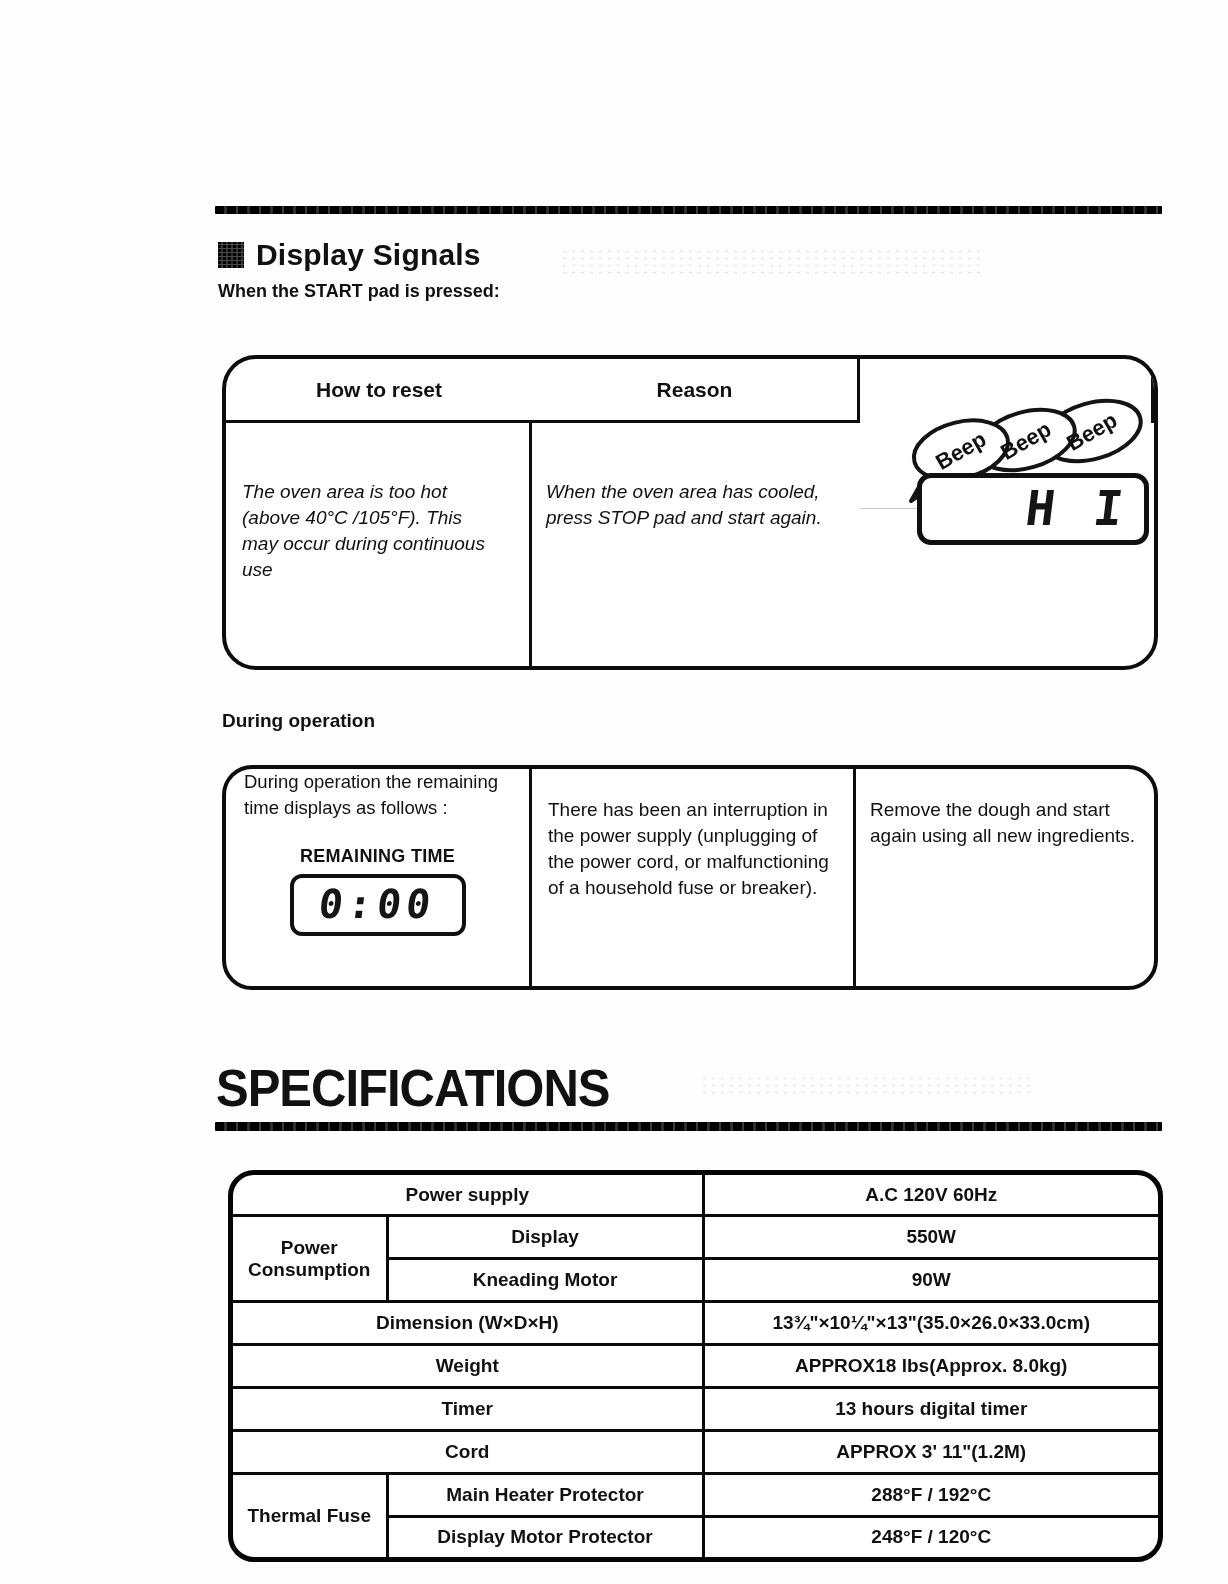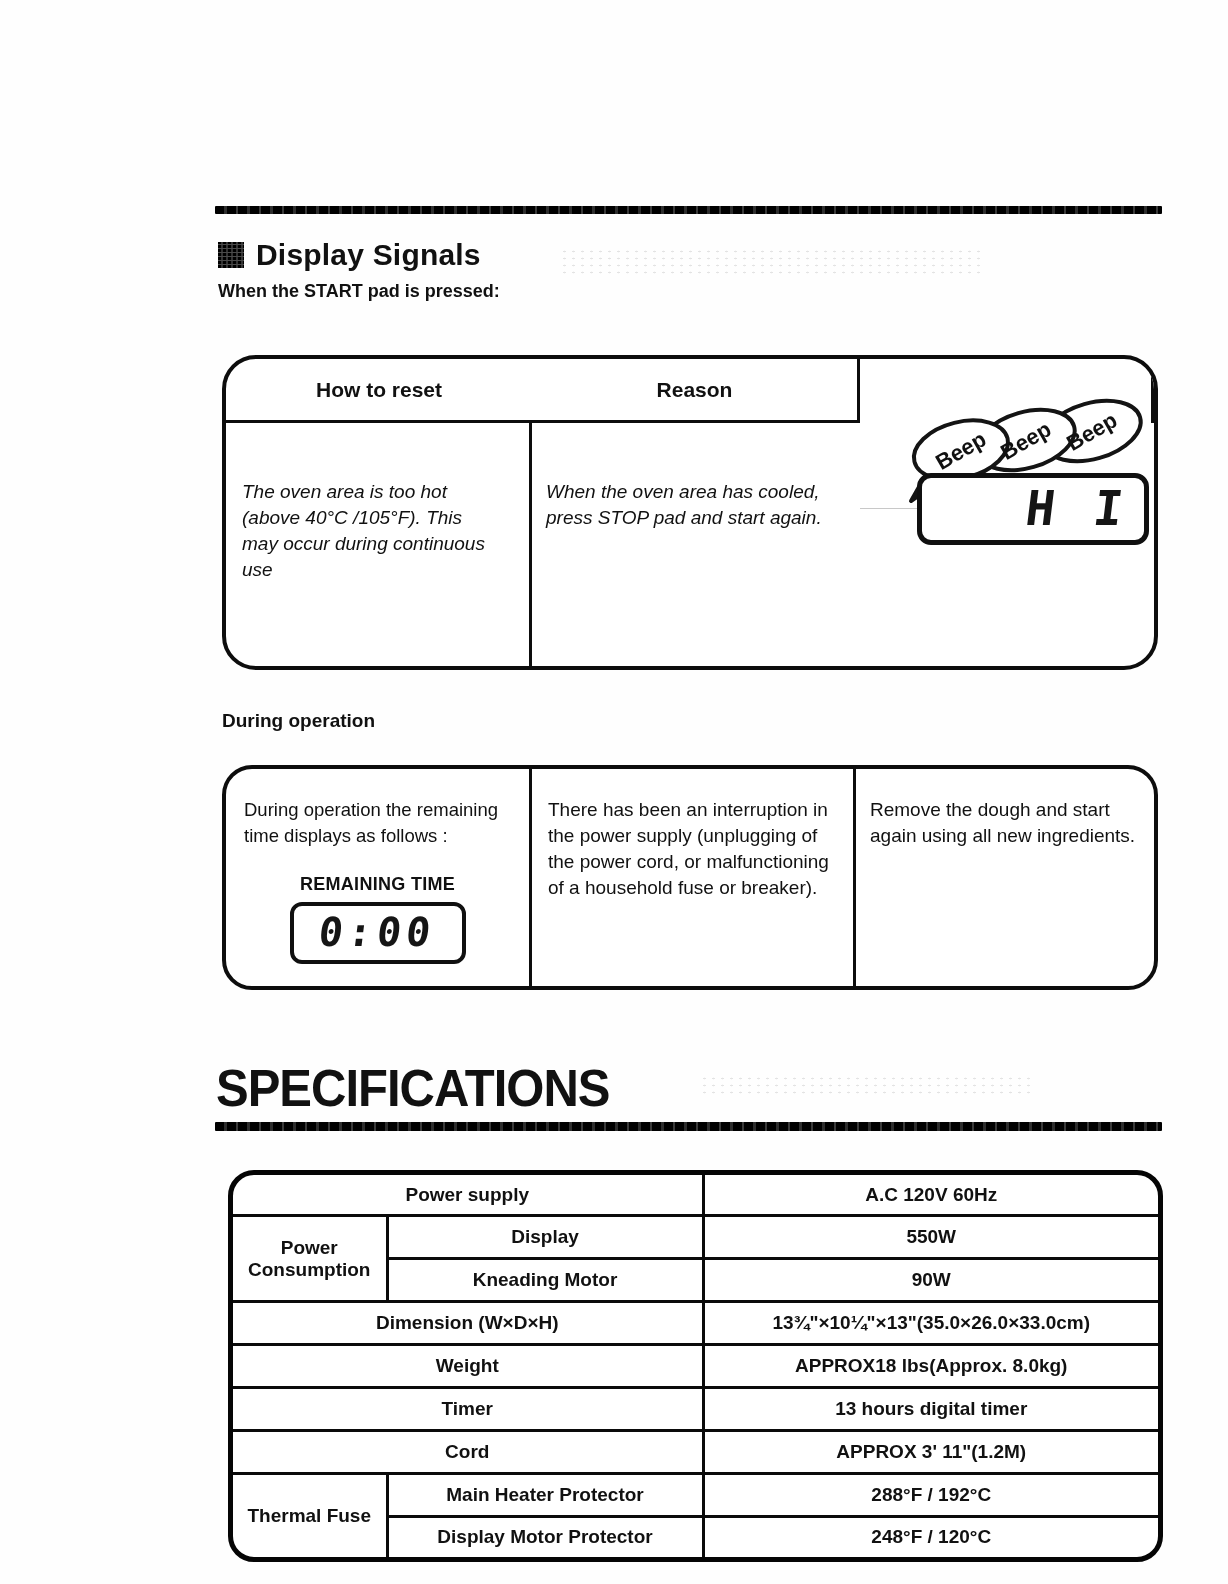--- a/index.html
+++ b/index.html
@@ -66,21 +66,21 @@
     background:#fff; border:5px solid #101010; border-radius:14px;
     font-family:"DejaVu Sans Mono", monospace; font-weight:bold; color:#151515;
   }
   .lcd-inner { transform:skewX(-7deg); letter-spacing:5px; }
   .lcd-hi {
     position:absolute; left:57px; top:114px; width:232px; height:72px;
     text-align:right; font-size:48px; line-height:60px; padding-right:16px;
   }
   .scan-line { position:absolute; left:0; top:149px; width:72%; height:1px; background:#9a9a9a; opacity:.55; }
 
-  .op-cell1 { padding-top:28px; text-align:left; }
+  .op-cell1 { text-align:left; }
   .op-note  { padding:0 8px 0 18px; font-size:18.5px; line-height:26px; }
   .remaining-label { margin-top:22px; text-align:center; font-size:18px; font-weight:bold; letter-spacing:0.3px; }
   .lcd-time {
     width:176px; height:62px; margin:5px auto 0 auto; border-width:4px; border-radius:12px;
     text-align:center; font-size:40px; line-height:52px;
   }
 
   
   .spec-wrap {
     position:absolute; left:228px; top:1170px; width:935px; height:392px;

